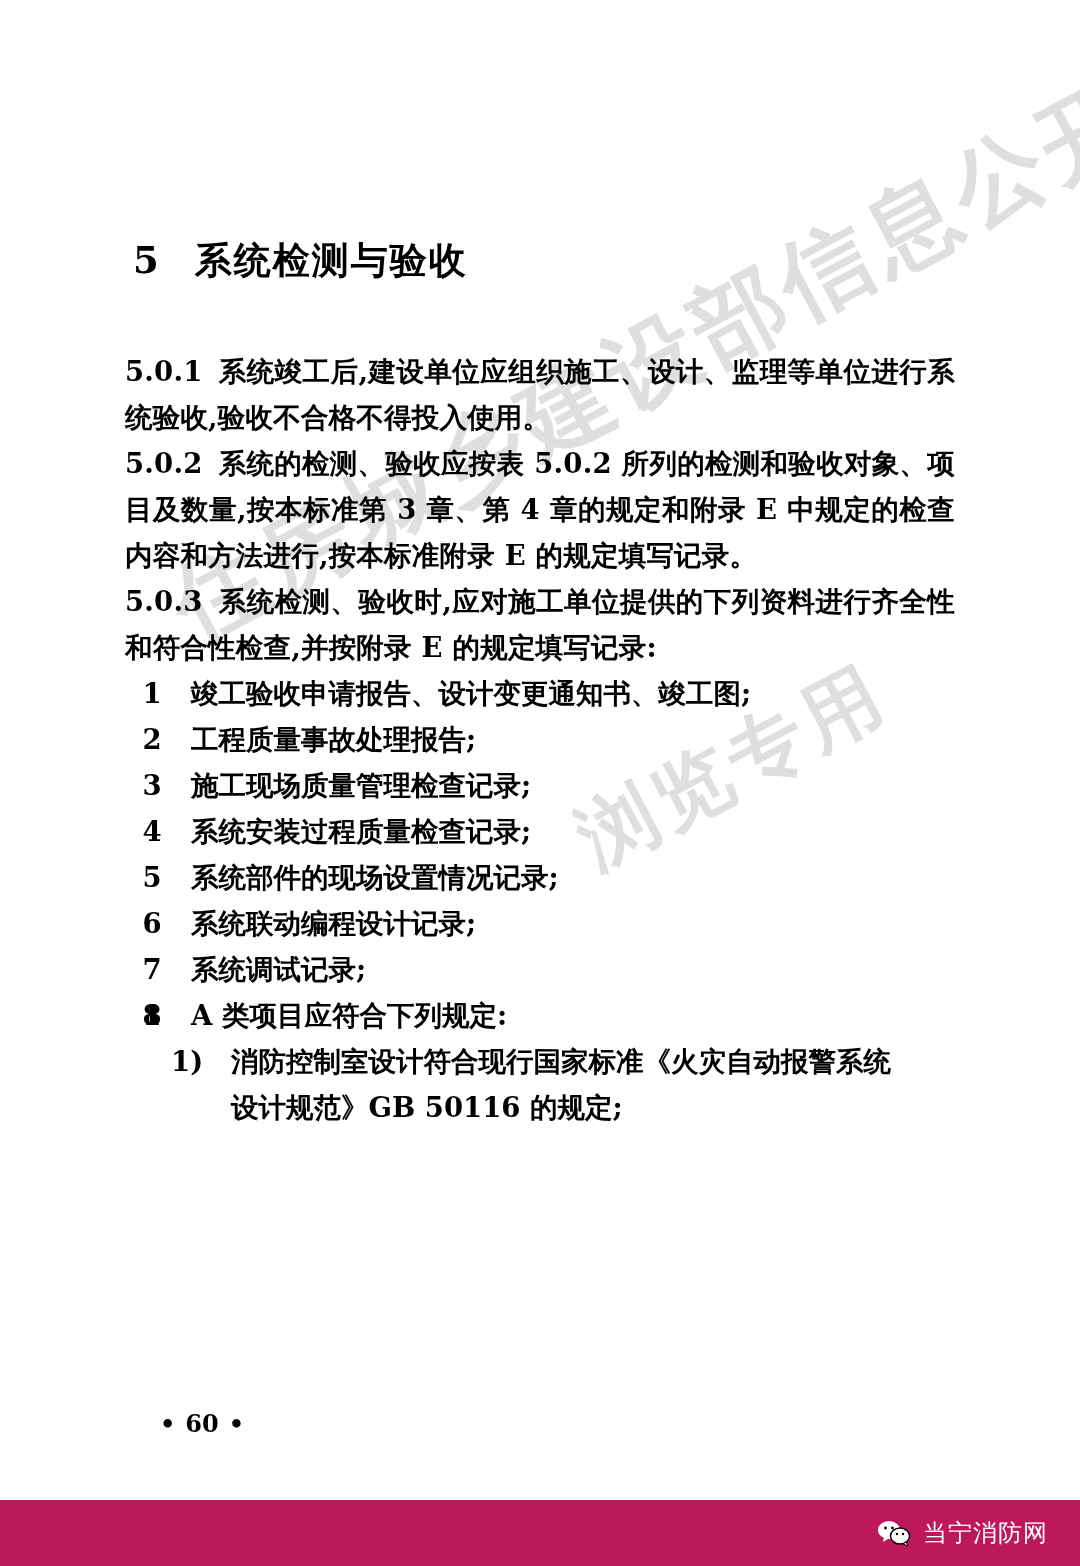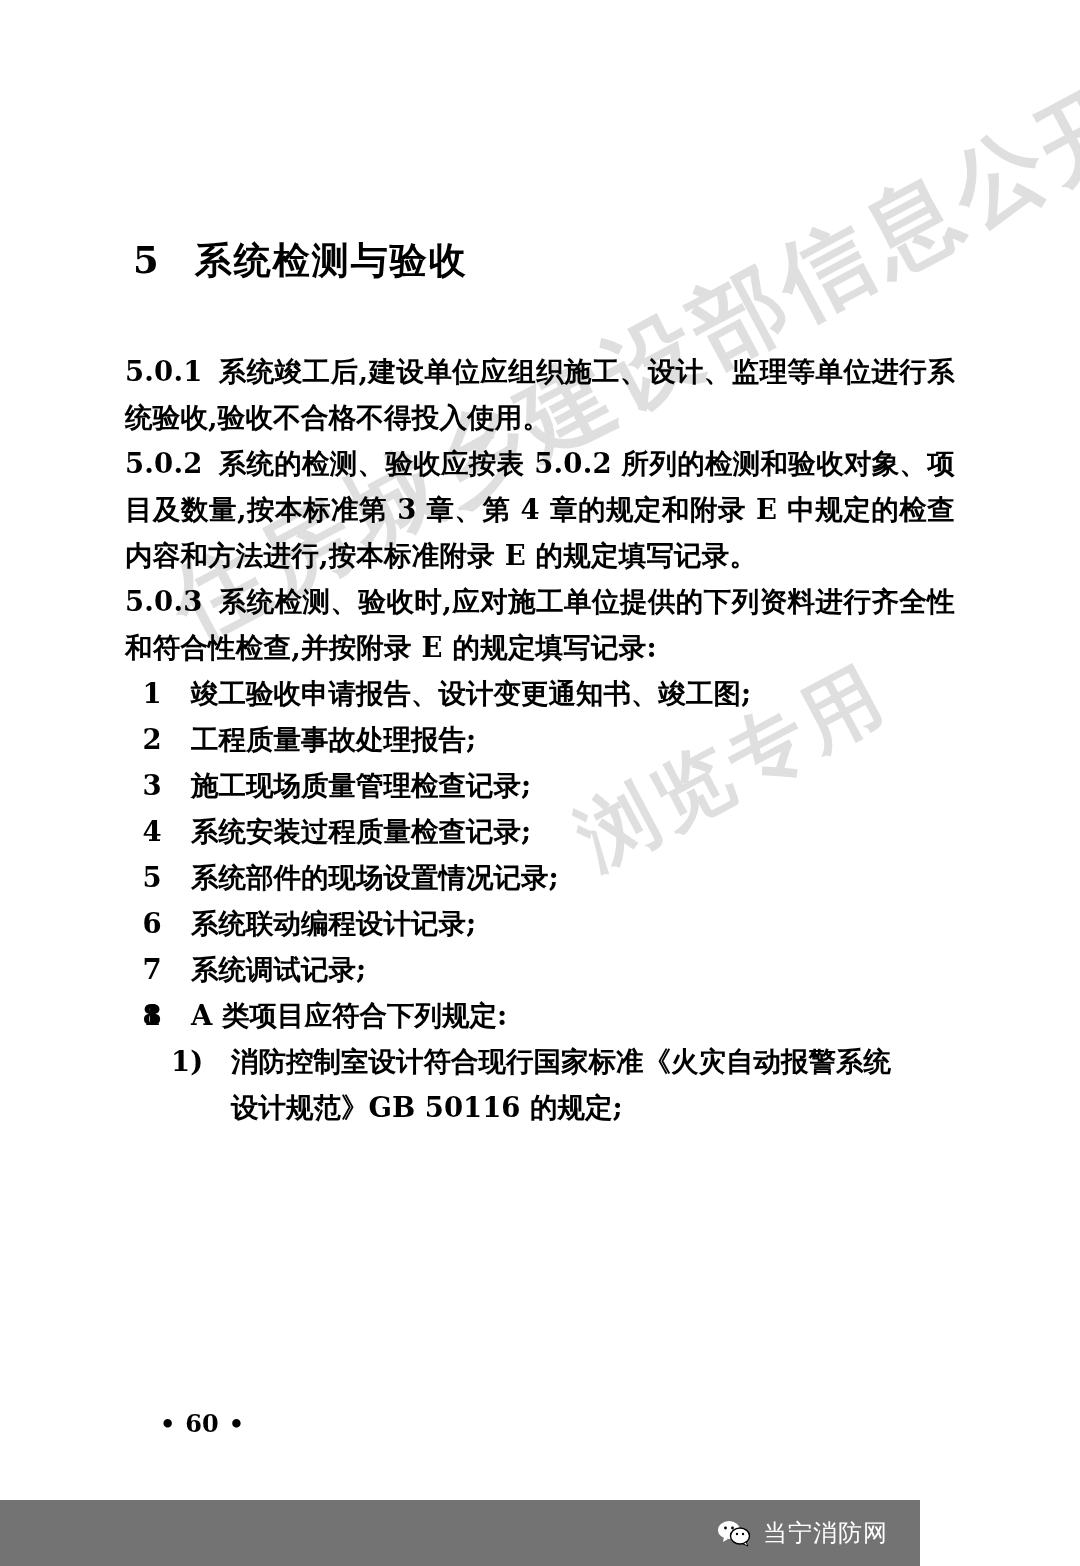--- a/index.html
+++ b/index.html
@@ -133,23 +133,23 @@
   }
   .page-number .dot {
     margin: 0 10px;
   }
 
   
   .footer-banner {
     position: absolute;
     left: 0;
     bottom: 0;
-    width: 920px;
+    width: 1080px;
     height: 66px;
-    background: #737373;
+    background: #be185d;
     z-index: 4;
     display: flex;
     align-items: center;
     justify-content: flex-end;
     padding-right: 32px;
     box-sizing: border-box;
   }
   .footer-banner .wechat-icon {
     width: 34px;
     height: 28px;

